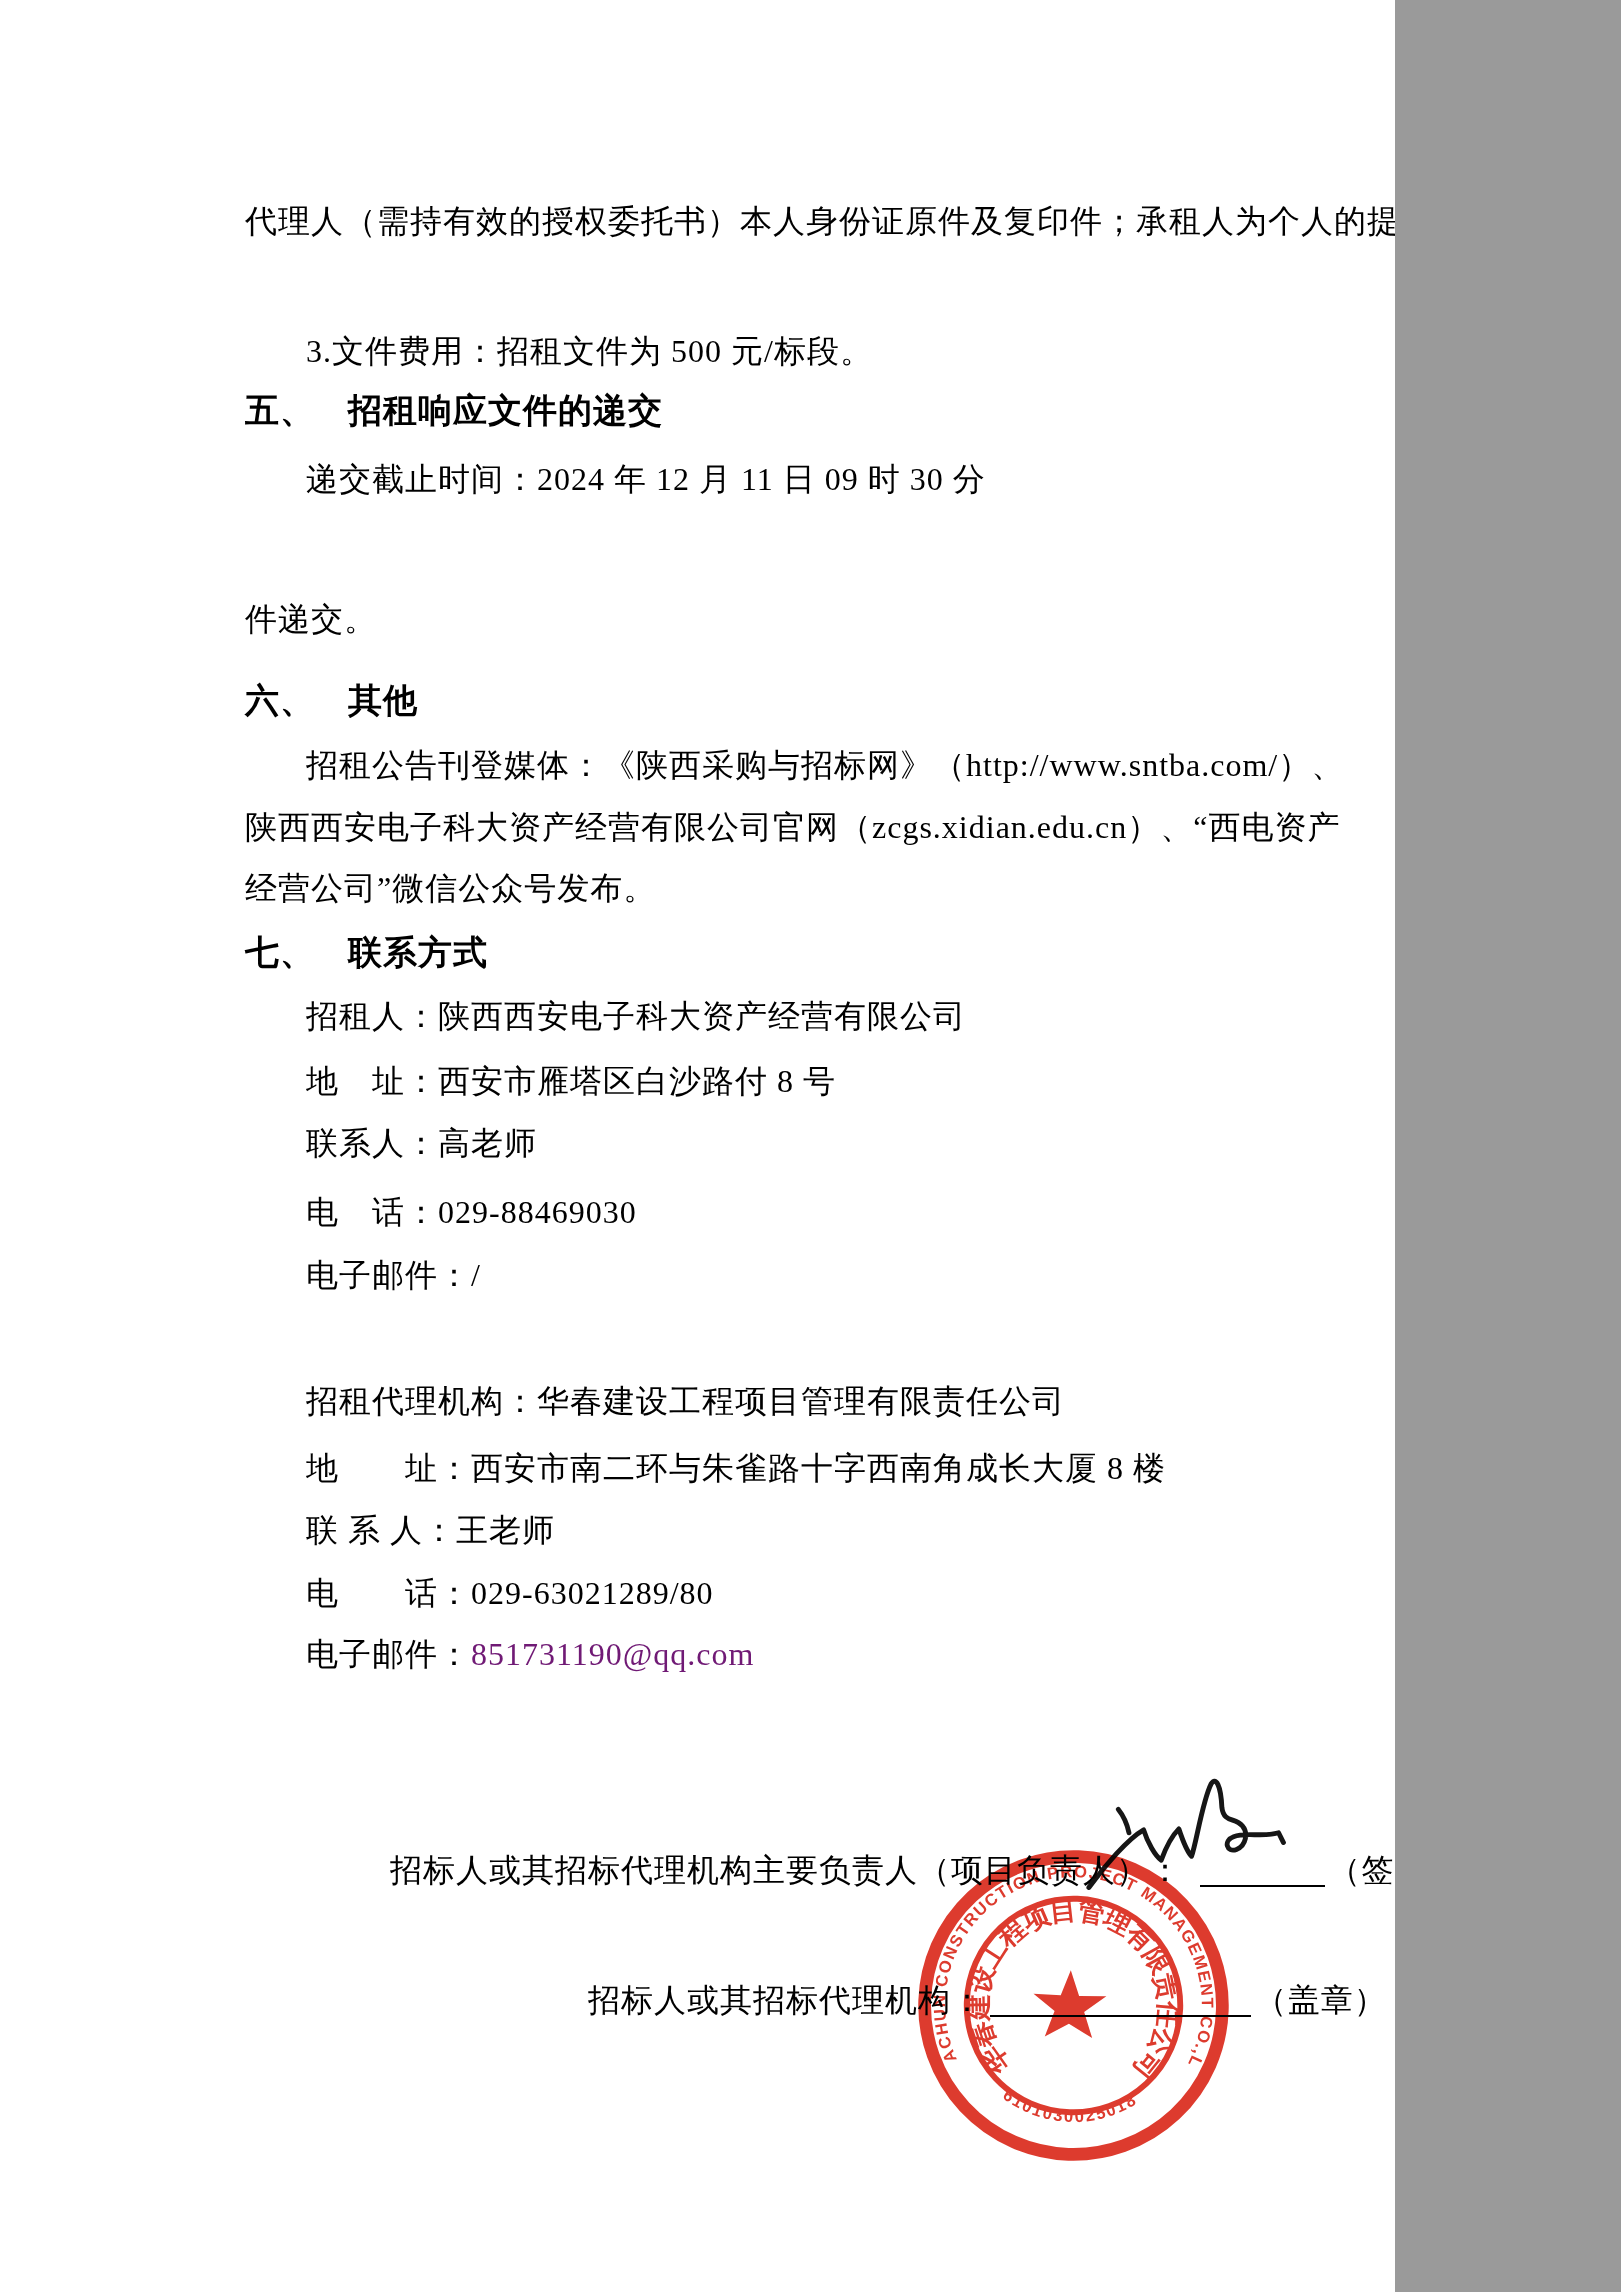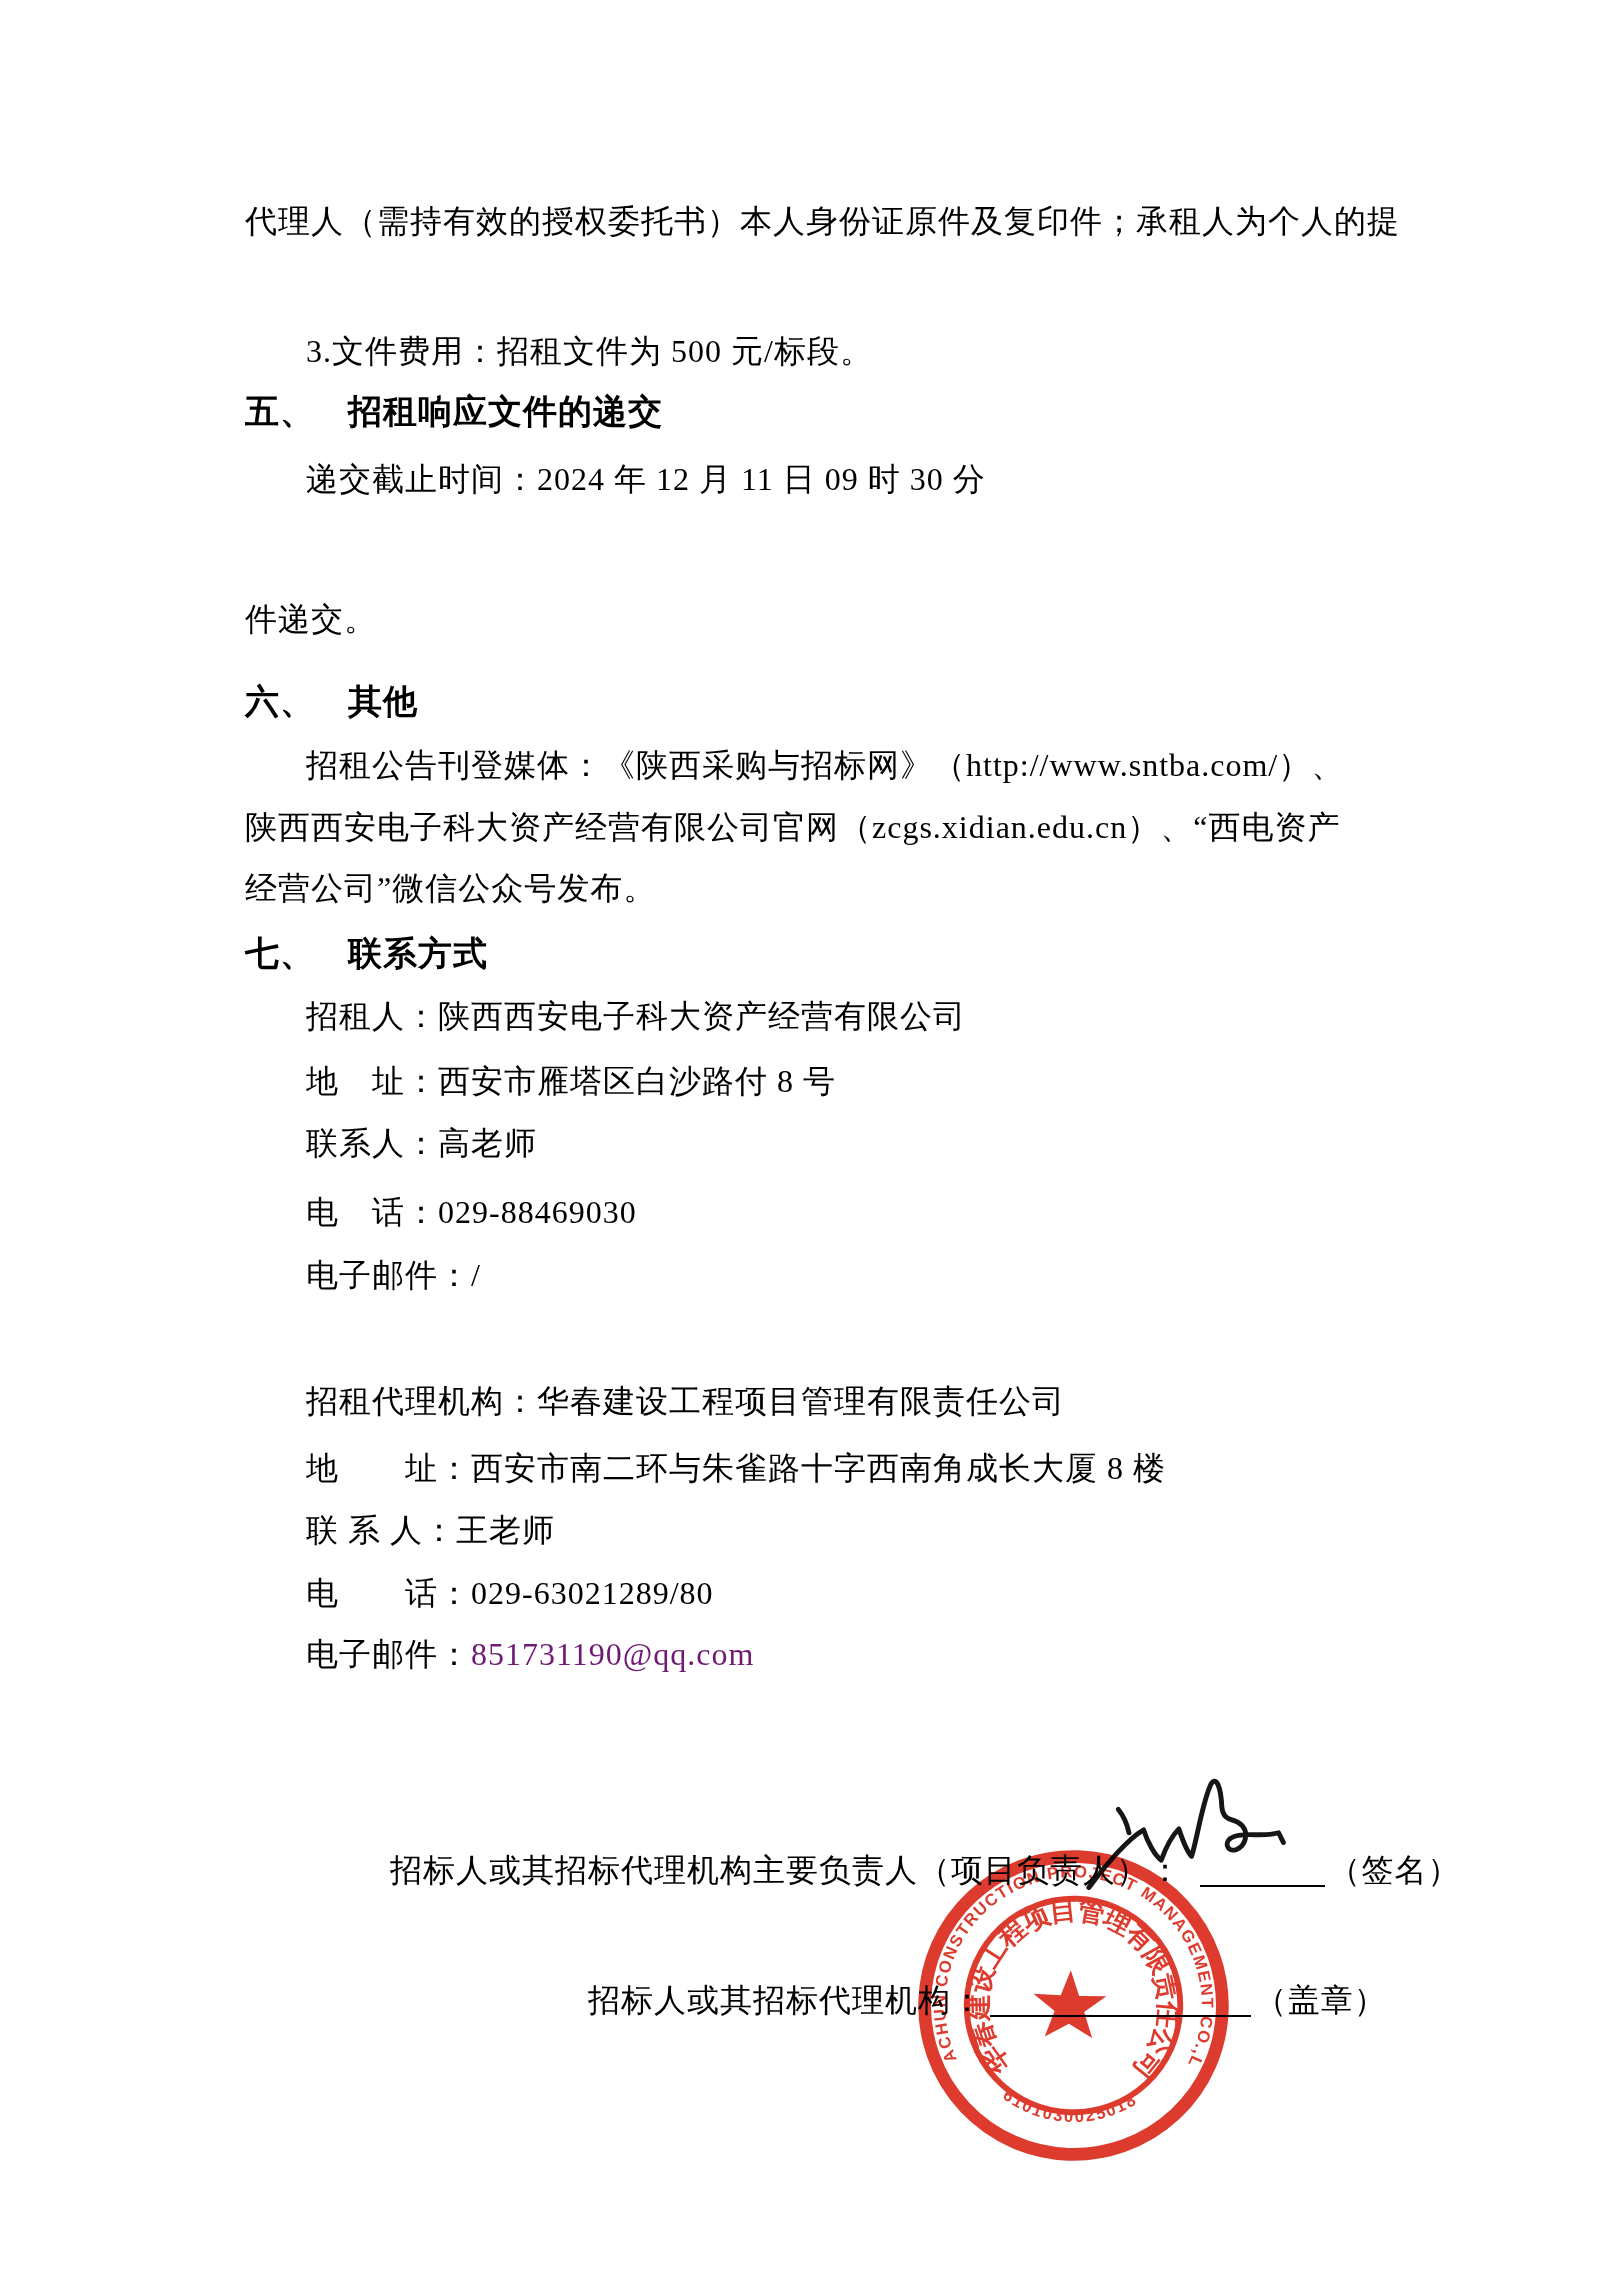--- a/index.html
+++ b/index.html
@@ -1,33 +1,33 @@
 <!DOCTYPE html>
 <html><head>
 <meta charset="utf-8">
 <style>
   html,body{margin:0;padding:0;background:#9a9a9a;}
   #page{
     position:relative;
-    width:1621px;height:2293px;
+    width:1395px;height:2293px;
     background:#ffffff;
     overflow:hidden;
     font-family:"Liberation Serif","DejaVu Serif",serif;
     color:#000;
   }
   .ln{
     position:absolute;
     white-space:pre;
     font-size:32px;
     line-height:1.2;
     letter-spacing:1px;
     color:#000;
   }
   .hd{
-    font-family:Liberation Sans, sans-serif;
+    font-family:Liberation Serif, serif;
     font-weight:bold;
     font-size:34px;
     letter-spacing:1px;
   }
   .hd .hd-num{margin-right:33px;}
   .link{color:#701a75;}
   .blank{
     display:inline-block;
     border-bottom:2.9px solid #000;
     height:33px;

